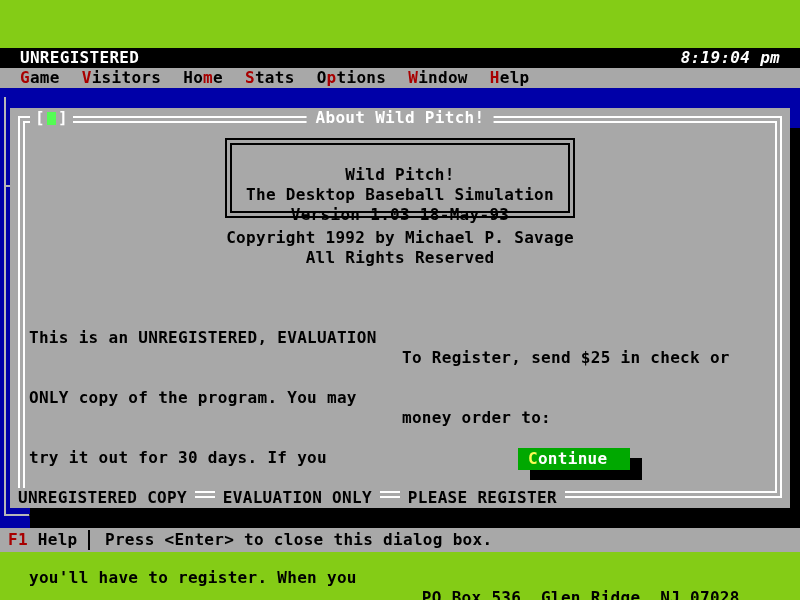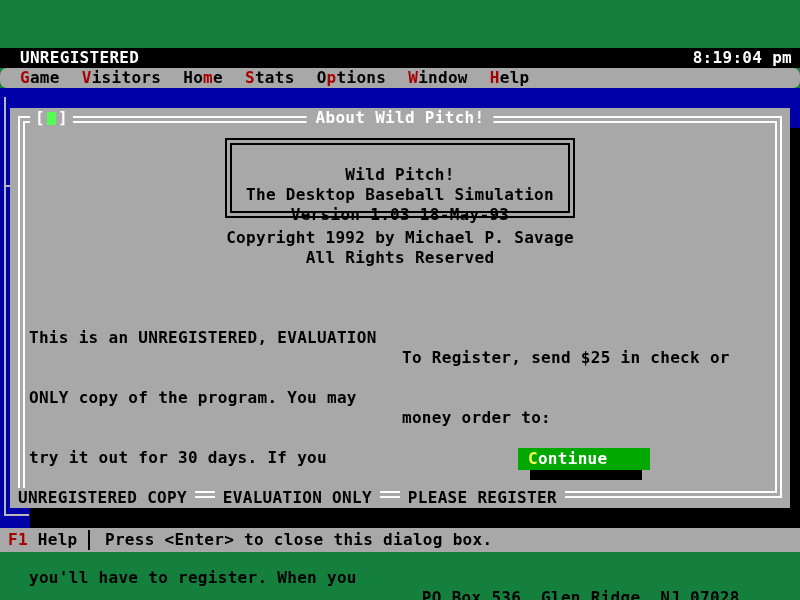--- a/index.html
+++ b/index.html
@@ -1,28 +1,28 @@
 <!DOCTYPE html>
 <html><head>
 <meta charset="utf-8">
 <style>
   * { margin:0; padding:0; box-sizing:border-box; }
   html,body { width:800px; height:600px; background:#000; overflow:hidden; }
   body { font-family:"DejaVu Sans Mono", monospace; font-weight:bold; font-size:16px; letter-spacing:0.3px; }
-  .screen { position:absolute; top:0; left:0; width:800px; height:600px; background:#15803d; }
+  .screen { position:absolute; top:0; left:0; width:800px; height:600px; background:#84cc16; }
 
   
   .titlebar { position:absolute; left:0; top:48px; width:800px; height:20px; background:#000; color:#fff; line-height:20px; }
   .tb-left { position:absolute; left:20px; }
   .tb-center { position:absolute; left:50%; transform:translateX(-50%); white-space:nowrap; }
-  .tb-right { position:absolute; right:8px; }
+  .tb-right { position:absolute; right:20px;font-style:italic; }
   .tb-artifact { position:absolute; left:0; top:48px; width:6px; height:20px; background:#a8a8a8; }
 
   
-  .menubar { position:absolute; left:0; top:68px; width:800px; height:20px; background:#a8a8a8; color:#000; line-height:20px; display:flex; padding-left:20px; gap:22px;border-radius:7px; }
+  .menubar { position:absolute; left:0; top:68px; width:800px; height:20px; background:#a8a8a8; color:#000; line-height:20px; display:flex; padding-left:20px; gap:22px; }
   .menu-item { white-space:pre; cursor:default; }
   .hotkey { color:#a80000; }
 
   
   .desktop { position:absolute; left:0; top:88px; width:800px; height:440px; background:#0000a8; }
 
   
   .wline { position:absolute; background:#b8b8b8; }
   .wlabel { position:absolute; top:0; height:20px; line-height:20px; background:#0000a8; color:#b8b8b8; padding:0 8px; white-space:nowrap; }
   .winrow { position:absolute; left:0; top:88px; width:800px; height:20px; }
@@ -33,21 +33,21 @@
   .dtitle { position:absolute; top:0; left:50%; transform:translateX(-50%); height:20px; line-height:20px; background:#a8a8a8; color:#fff; padding:0 9px; white-space:nowrap; z-index:3; }
   .dclose { position:absolute; top:0; left:20px; height:20px; line-height:20px; background:#a8a8a8; color:#fff; padding:0 5px; z-index:3; cursor:default; }
   .dclose .led { display:inline-block; width:9px; height:13px; background:#54fc54; vertical-align:-2px; margin:0 2px; }
 
   .aboutbox { position:absolute; left:50%; transform:translateX(-50%); top:30px; width:350px; height:80px; border:7px double #000; text-align:center; padding-top:20px; line-height:20px; }
   .copyright { position:absolute; left:0; top:120px; width:100%; text-align:center; line-height:20px; }
   .bodyleft { position:absolute; left:19px; top:180px; line-height:20px; white-space:pre; }
   .bodyright { position:absolute; left:392px; top:200px; line-height:20px; white-space:pre; }
 
   .btn-shadow { position:absolute; left:520px; top:350px; width:112px; height:22px; background:#000; }
-  .btn { position:absolute; left:508px; top:340px; width:132px; height:22px; background:#00a800; color:#fff; line-height:22px; padding-left:10px; cursor:default; }
+  .btn { position:absolute; left:508px; top:340px; width:112px; height:22px; background:#00a800; color:#fff; line-height:22px; padding-left:10px; cursor:default; }
   .btn .bhot { color:#fcfc54; }
 
   .dfooter { position:absolute; left:0; bottom:0; width:100%; height:20px; display:flex; justify-content:flex-start; gap:20px; z-index:3; line-height:20px; }
   .dfooter span { background:#a8a8a8; padding:0 8px; white-space:nowrap; }
 
   
   .shadow-right { position:absolute; left:790px; top:128px; width:10px; height:400px; background:#000; }
   .shadow-bottom { position:absolute; left:30px; top:508px; width:770px; height:20px; background:#000; }
 
   

